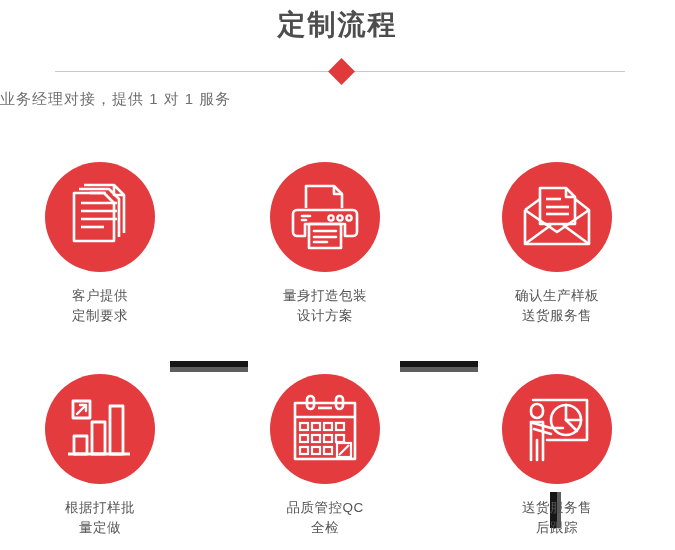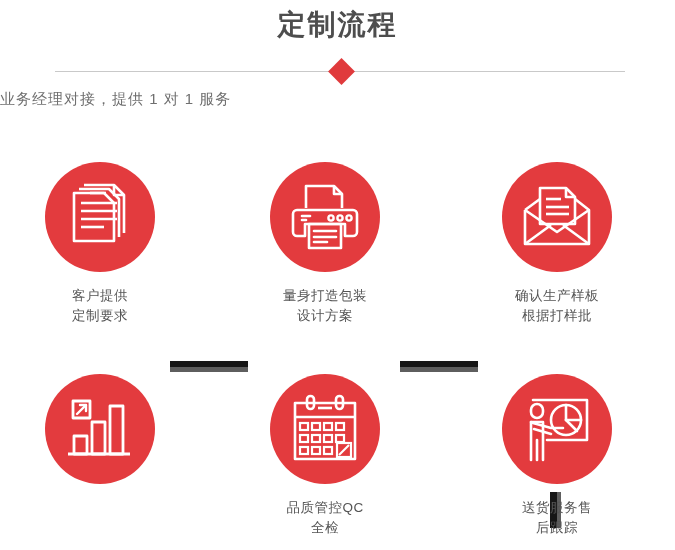--- a/index.html
+++ b/index.html
@@ -254,39 +254,41 @@
           <path d="M69 64 l-26 -19"></path>
         </g>
         <g stroke="#ffffff" stroke-width="2.6" stroke-linecap="butt">
           <line x1="26" y1="19" x2="41" y2="19"></line>
           <line x1="26" y1="27" x2="49" y2="27"></line>
           <line x1="26" y1="34" x2="49" y2="34"></line>
         </g>
       </svg>
     </div>
     <div class="step-label">确认生产样板
-根据打样批</div>
+送货服务售</div>
   </div>
 
   <div class="step step-r2 step-c1">
     <div class="circle">
       <svg width="72" height="72" viewBox="0 0 72 72">
         <g fill="none" stroke="#ffffff" stroke-width="2.8" stroke-linejoin="round">
           <rect x="10" y="43" width="13" height="18"></rect>
           <rect x="28" y="29" width="13" height="32"></rect>
           <rect x="46" y="13" width="13" height="48"></rect>
           <rect x="9" y="8" width="17" height="17"></rect>
           <line x1="4" y1="61" x2="66" y2="61"></line>
         </g>
         <g fill="none" stroke="#ffffff" stroke-width="2.4" stroke-linecap="round" stroke-linejoin="round">
           <path d="M13 21 l9 -9"></path>
           <path d="M16 12 h6 v6"></path>
         </g>
       </svg>
     </div>
+    <div class="step-label">根据打样批
+量定做</div>
   </div>
 
   <div class="step step-r2 step-c3">
     <div class="circle">
       <svg width="74" height="74" viewBox="0 0 74 74">
         <g fill="none" stroke="#ffffff" stroke-width="2.6" stroke-linejoin="round" stroke-linecap="round">
           <path d="M13 8 h54 v40 h-40"></path>
           <circle cx="46" cy="28" r="15"></circle>
           <line x1="46" y1="13" x2="46" y2="28"></line>
           <line x1="46" y1="28" x2="61" y2="28"></line>

